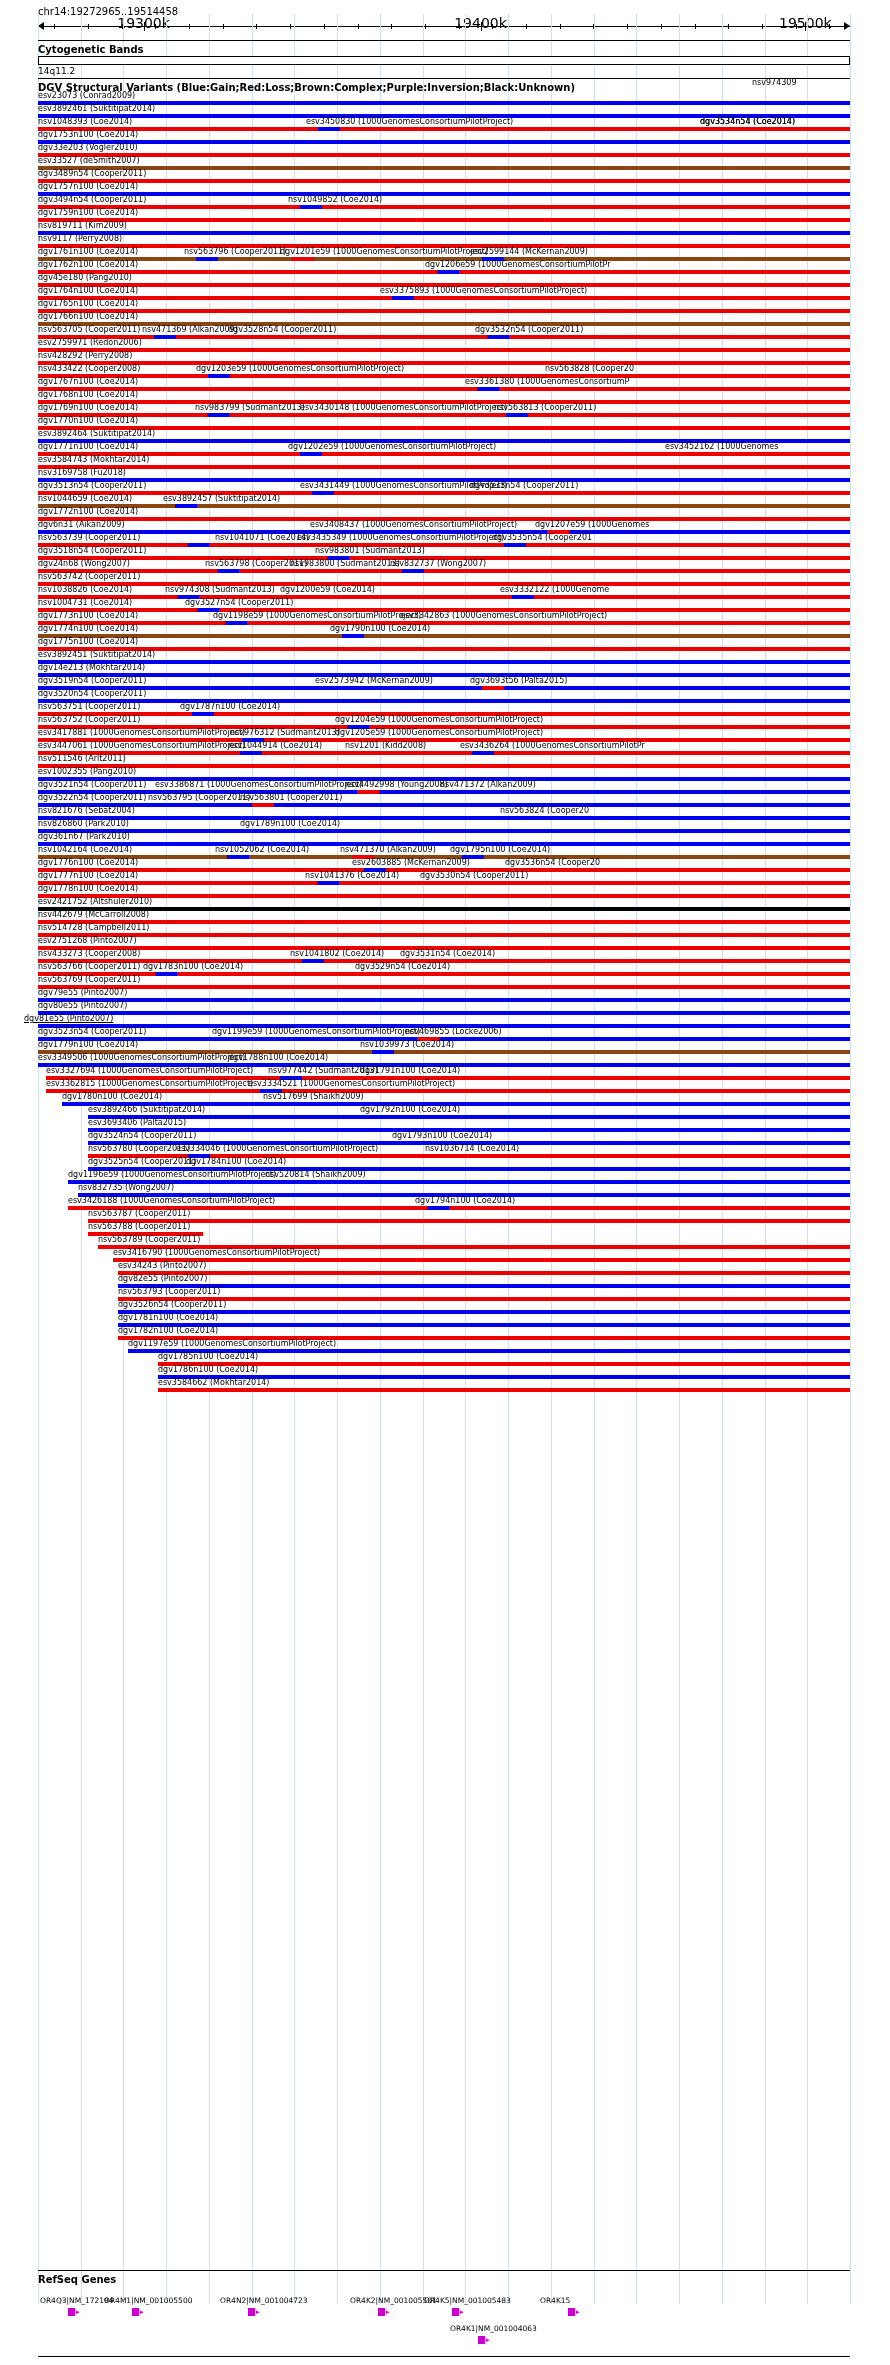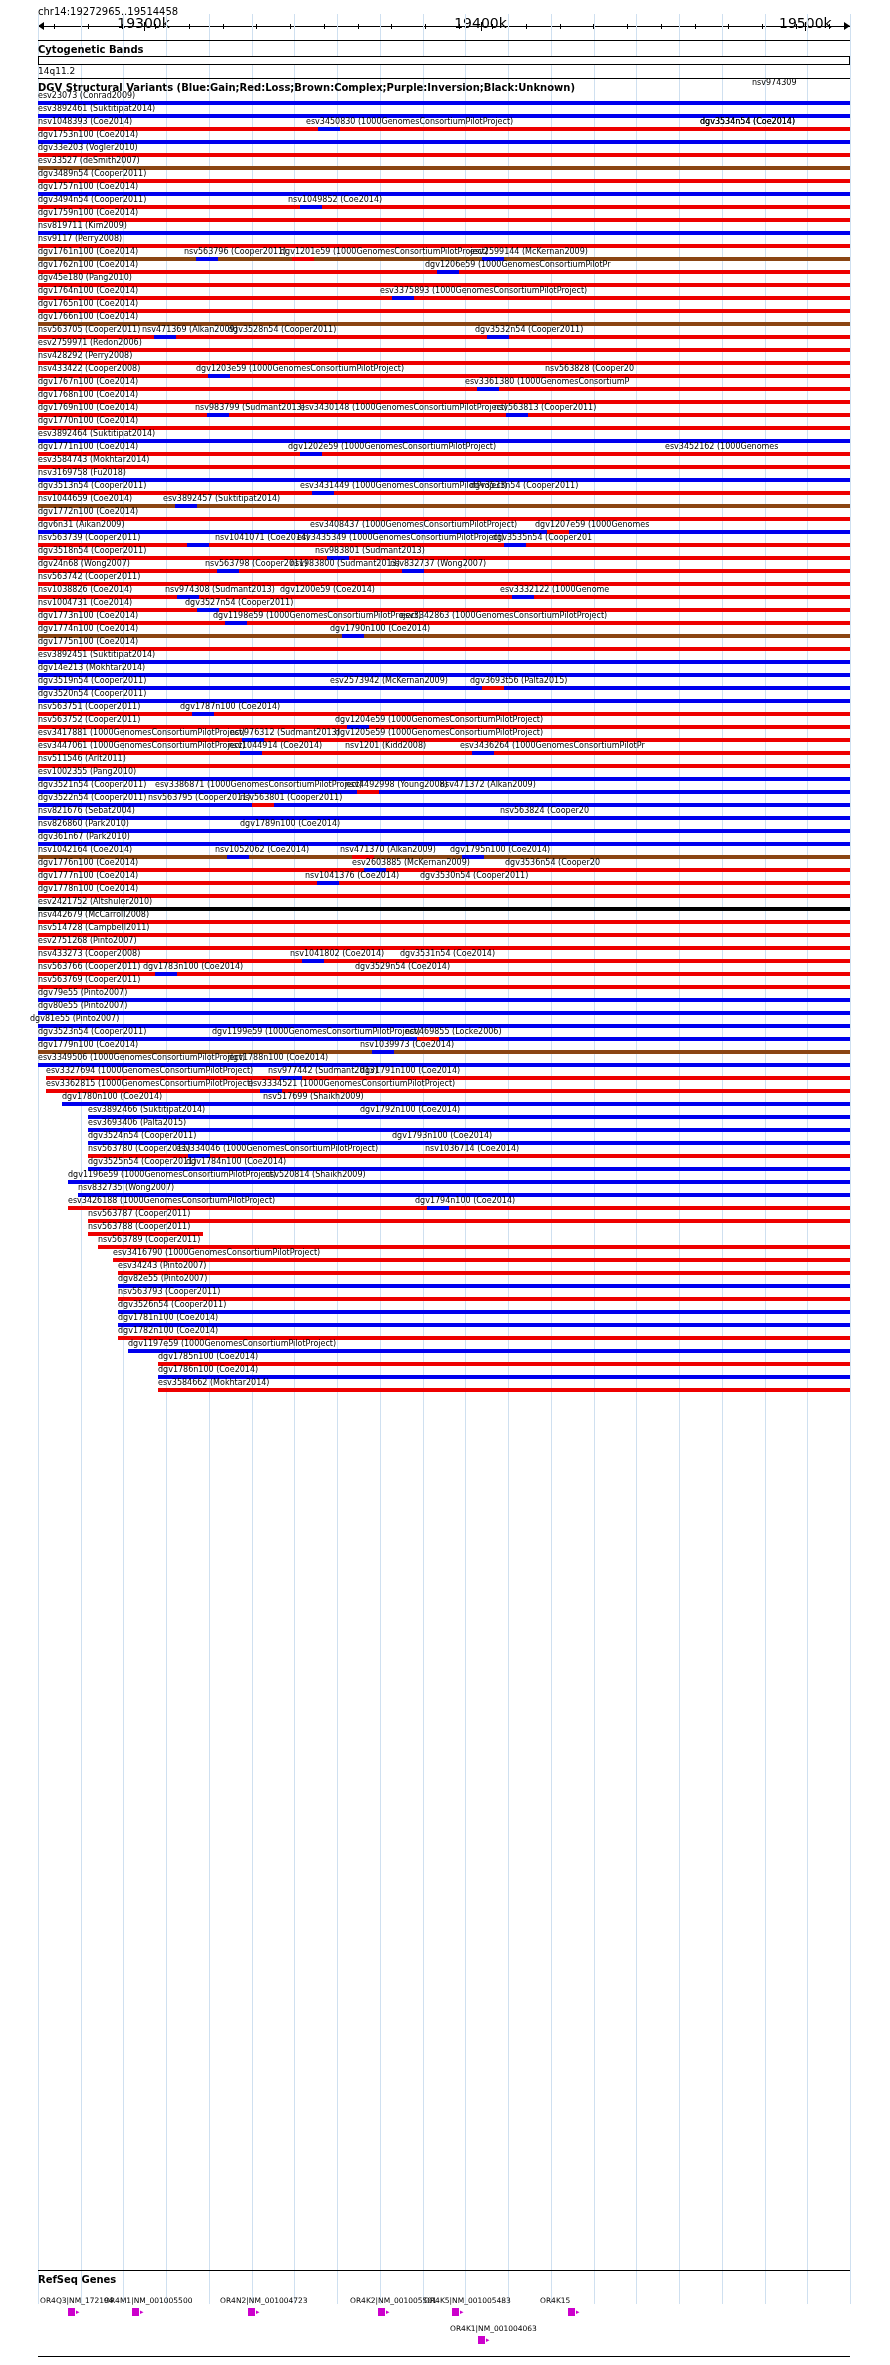--- a/index.html
+++ b/index.html
@@ -365,21 +365,21 @@
         <div class="feat" style="left: 38px; width: 812px; top: 9px; background: rgb(0, 0, 238);"></div>
         <div class="flabel" style="left: 38px; top: 0px;">esv3892451 (Suktitipat2014)</div>
       </div>
       <div class="row" style="top: 664px;">
         <div class="feat" style="left: 38px; width: 812px; top: 9px; background: rgb(0, 0, 238);"></div>
         <div class="flabel" style="left: 38px; top: 0px;">dgv14e213 (Mokhtar2014)</div>
       </div>
       <div class="row" style="top: 677px;">
         <div class="feat" style="left: 38px; width: 812px; top: 9px; background: rgb(0, 0, 238);"></div>
         <div class="flabel" style="left: 38px; top: 0px;">dgv3519n54 (Cooper2011)</div>
-        <div class="flabel" style="left: 330px; top: 0px;">esv2573942 (McKernan2009)</div>
+        <div class="flabel" style="left: 315px; top: 0px;">esv2573942 (McKernan2009)</div>
         <div class="feat" style="left: 342px; width: 22px; height: 4px; top: 9px; background: rgb(0, 0, 238);"></div>
         <div class="flabel" style="left: 470px; top: 0px;">dgv3693t56 (Palta2015)</div>
         <div class="feat" style="left: 482px; width: 22px; height: 4px; top: 9px; background: rgb(238, 0, 0);"></div>
       </div>
       <div class="row" style="top: 690px;">
         <div class="feat" style="left: 38px; width: 812px; top: 9px; background: rgb(0, 0, 238);"></div>
         <div class="flabel" style="left: 38px; top: 0px;">dgv3520n54 (Cooper2011)</div>
       </div>
       <div class="row" style="top: 703px;">
         <div class="feat" style="left: 38px; width: 812px; top: 9px; background: rgb(238, 0, 0);"></div>
@@ -522,21 +522,21 @@
       <div class="row" style="top: 989px;">
         <div class="feat" style="left: 38px; width: 812px; top: 9px; background: rgb(0, 0, 238);"></div>
         <div class="flabel" style="left: 38px; top: 0px;">dgv79e55 (Pinto2007)</div>
       </div>
       <div class="row" style="top: 1002px;">
         <div class="feat" style="left: 38px; width: 812px; top: 9px; background: rgb(0, 0, 238);"></div>
         <div class="flabel" style="left: 38px; top: 0px;">dgv80e55 (Pinto2007)</div>
       </div>
       <div class="row" style="top: 1015px;">
         <div class="feat" style="left: 38px; width: 812px; top: 9px; background: rgb(0, 0, 238);"></div>
-        <div class="flabel" style="left: 30px; top: 0px;">dgv81e55 (Pinto2007)</div>
+        <div class="flabel" style="left: 24px; top: 0px; text-decoration: underline;">dgv81e55 (Pinto2007)</div>
       </div>
       <div class="row" style="top: 1028px;">
         <div class="feat" style="left: 38px; width: 812px; top: 9px; background: rgb(0, 0, 238);"></div>
         <div class="flabel" style="left: 38px; top: 0px;">dgv3523n54 (Cooper2011)</div>
         <div class="flabel" style="left: 212px; top: 0px;">dgv1199e59 (1000GenomesConsortiumPilotProject)</div>
         <div class="feat" style="left: 224px; width: 22px; height: 4px; top: 9px; background: rgb(0, 0, 238);"></div>
         <div class="flabel" style="left: 405px; top: 0px;">nsv469855 (Locke2006)</div>
         <div class="feat" style="left: 417px; width: 22px; height: 4px; top: 9px; background: rgb(238, 0, 0);"></div>
       </div>
       <div class="row" style="top: 1041px;">

